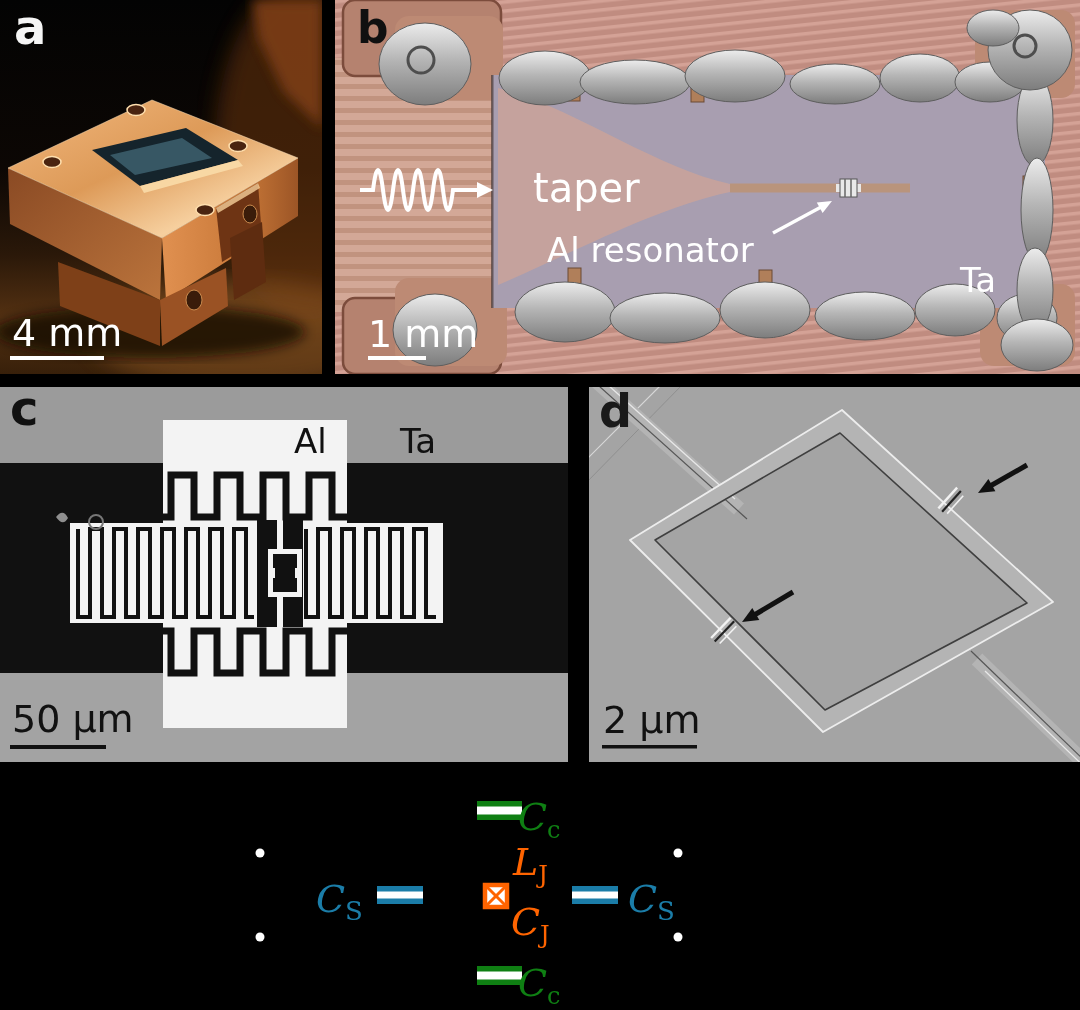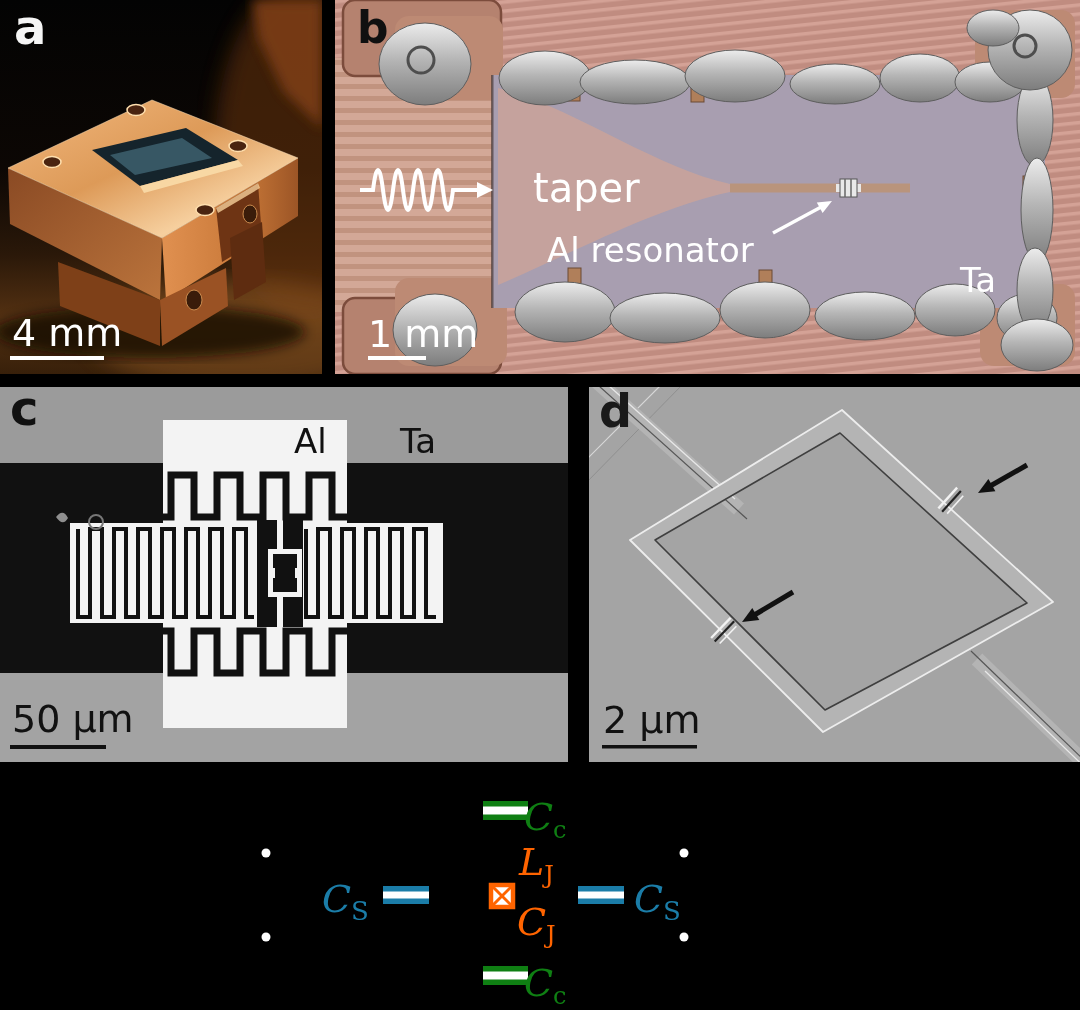--- a/index.html
+++ b/index.html
@@ -3,21 +3,21 @@
 <meta charset="utf-8">
 <style>
   html,body{margin:0;padding:0;background:#000;}
   #figure{position:relative;width:1080px;height:1010px;background:#000;overflow:hidden;
           font-family:"DejaVu Sans", sans-serif;}
   .panel{position:absolute;overflow:hidden;}
   #panel-a{left:0;top:0;width:322px;height:374px;}
   #panel-b{left:335px;top:0;width:745px;height:374px;}
   #panel-c{left:0;top:387px;width:568px;height:375px;}
   #panel-d{left:589px;top:387px;width:491px;height:375px;}
-  #circuit{left:0;top:762px;width:928px;height:248px;background:#000;padding-left:6px;}
+  #circuit{left:0;top:762px;width:928px;height:248px;background:#000;}
   svg{display:block;}
   text{font-family:"DejaVu Sans", sans-serif;}
   .math{font-family:"DejaVu Serif", serif;}
   .it{font-style:italic;}
 </style>
 </head>
 <body>
 
 <div id="figure">
 

